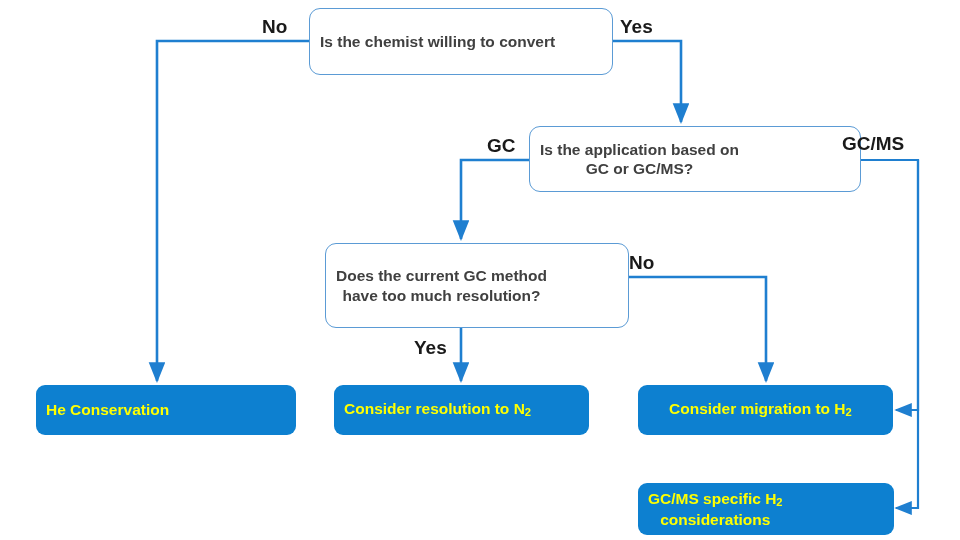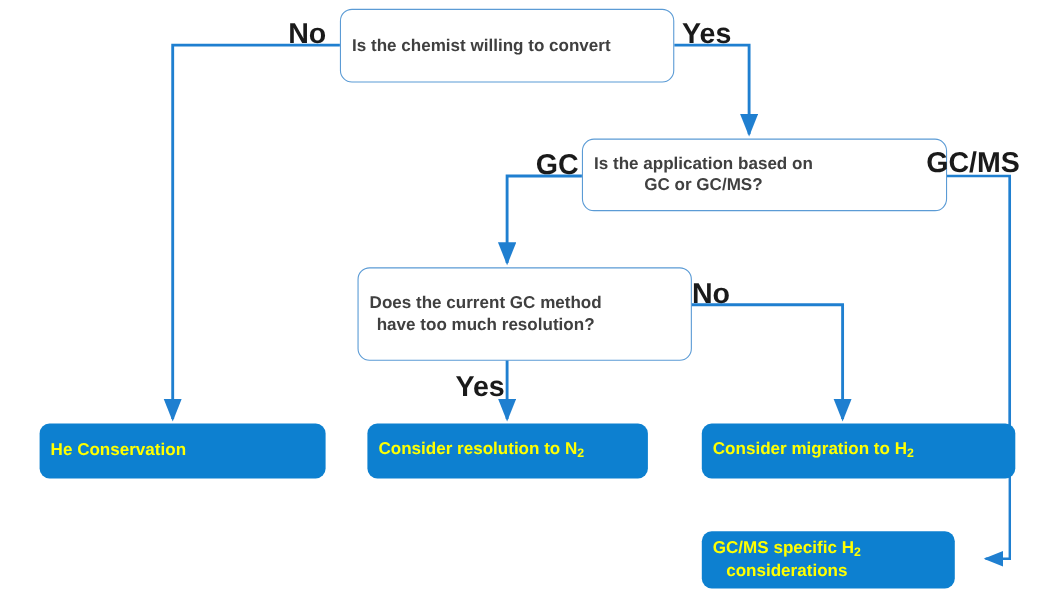--- a/index.html
+++ b/index.html
@@ -49,21 +49,21 @@
   }
   .node-text { padding: 0 10px; }
   .node-text sub {
     font-size: 0.72em;
     vertical-align: -0.22em;
   }
   .edge-label {
     position: absolute;
     color: #1a1a1a;
     font-weight: bold;
-    font-size: 26px;
+    font-size: 19px;
     white-space: nowrap;
     line-height: 1;
   }
 </style>
 </head>
 <body>
 
 <div id="canvas">
 
   <svg class="edges" viewBox="0 0 960 540">
@@ -112,27 +112,27 @@
       <span>He Conservation</span>
     </div>
   </div>
 
   <div class="node terminal" style="left:334px; top:385px; width:255px; height:50px;">
     <div class="node-text">
       <span>Consider resolution to N</span><sub>2</sub>
     </div>
   </div>
 
-  <div class="node terminal" style="left:638px; top:385px; width:285px; height:50px;">
+  <div class="node terminal" style="left:638px; top:385px; width:255px; height:50px;padding-left:21px;">
     <div class="node-text">
       <span>Consider migration to H</span><sub>2</sub>
     </div>
   </div>
 
-  <div class="node terminal" style="left:638px; top:483px; width:230px; height:52px;">
+  <div class="node terminal" style="left:638px; top:483px; width:256px; height:52px;">
     <div class="node-text">
       <span>GC/MS specific H</span><sub>2</sub><br>
       <span>considerations</span>
     </div>
   </div>
 
   <div class="edge-label" style="left:262px; top:17px;">No</div>
 
   <div class="edge-label" style="left:620px; top:17px;">Yes</div>
 

